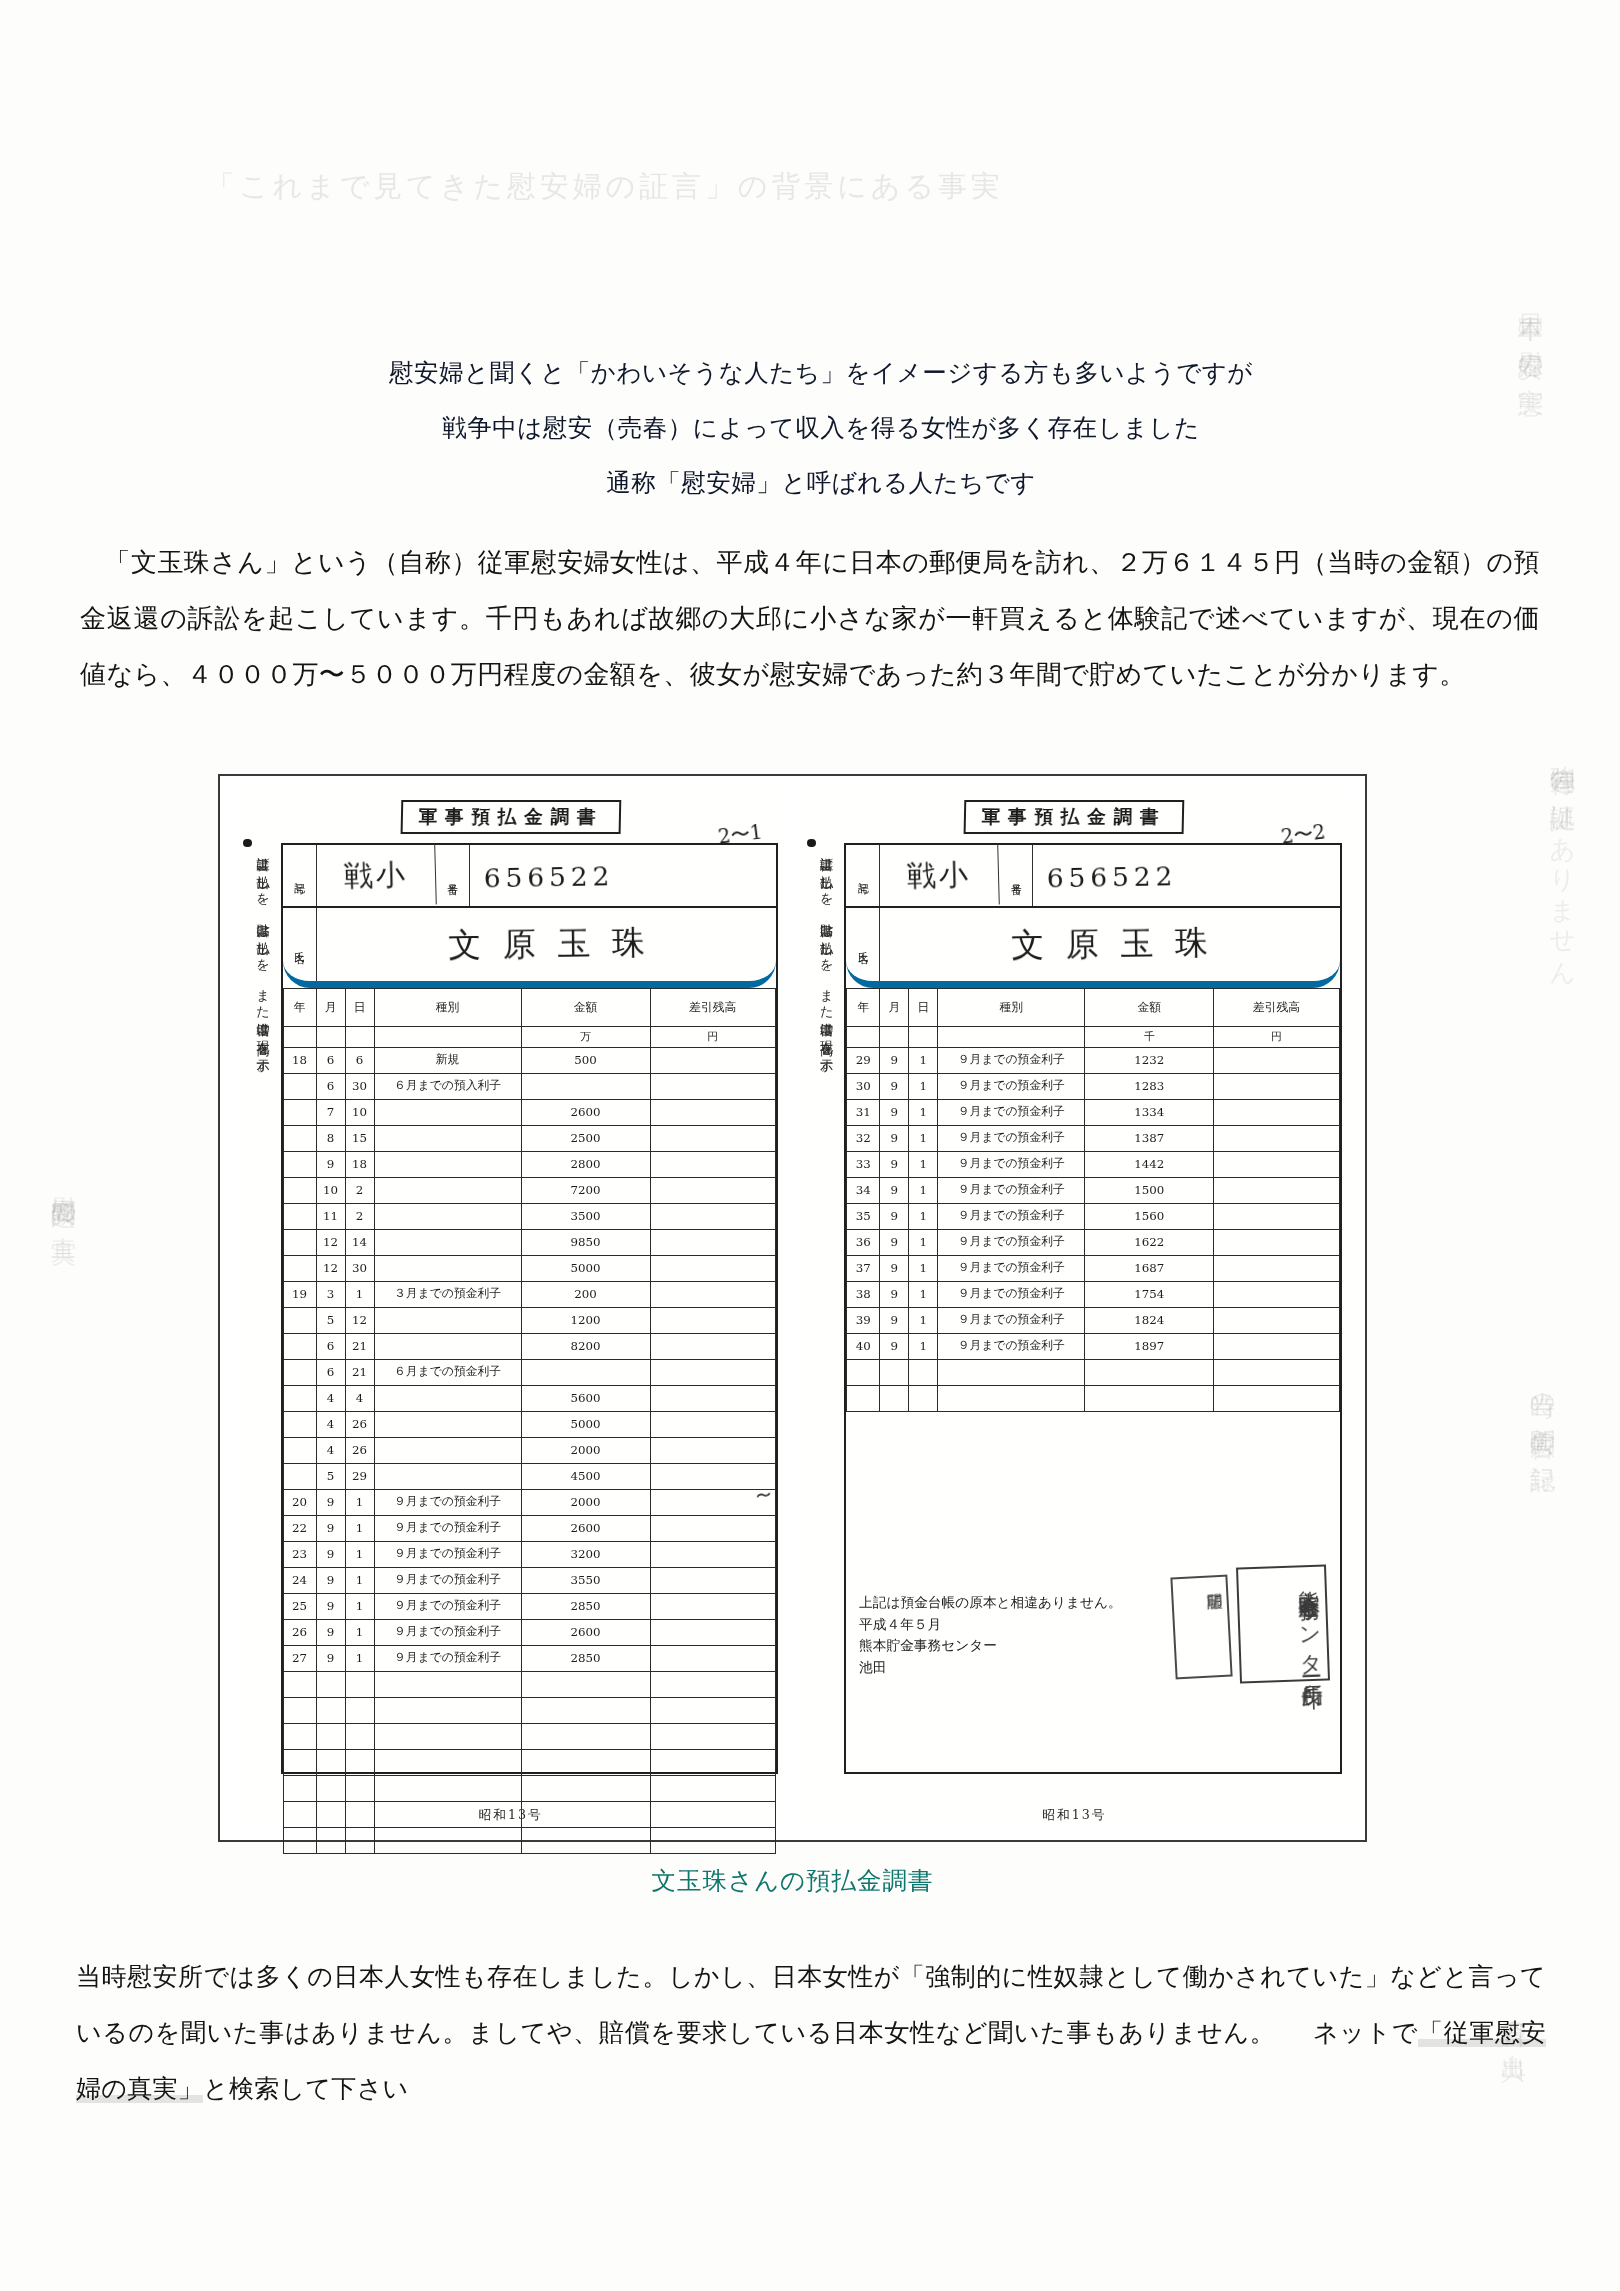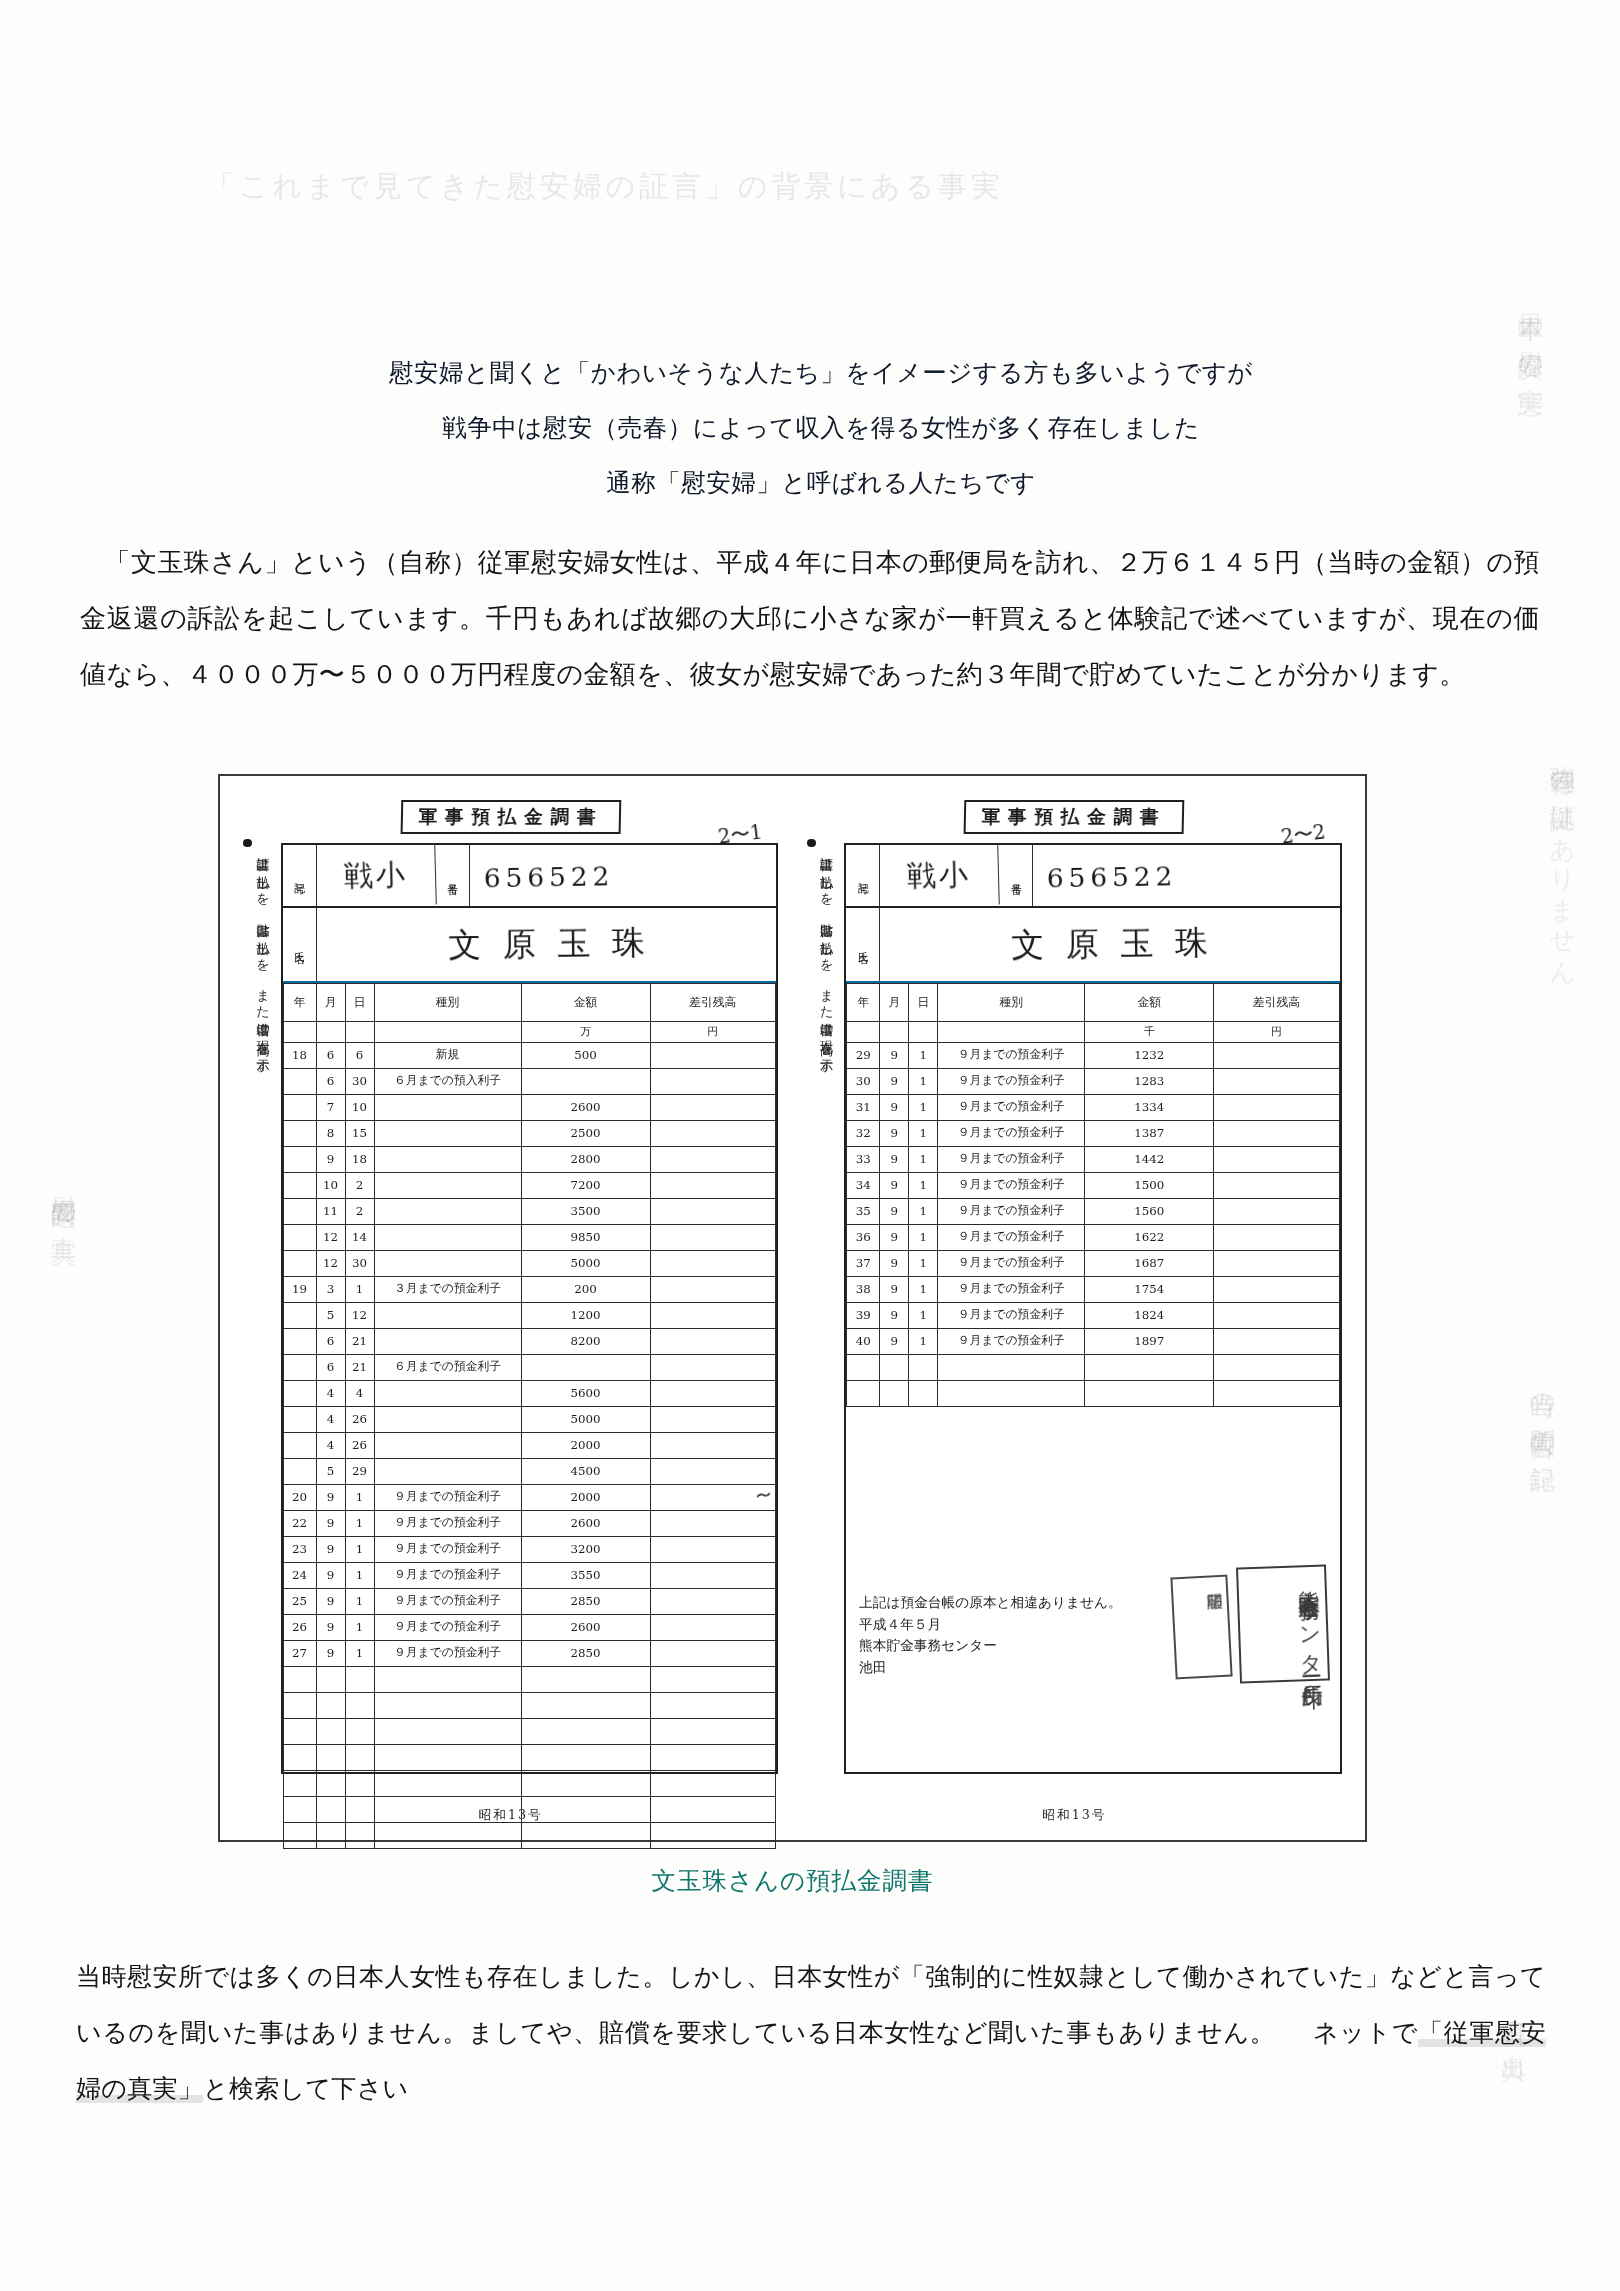--- a/index.html
+++ b/index.html
@@ -208,22 +208,23 @@
     flex: 1;
     display: flex;
     align-items: center;
     padding-left: 13.7px;
     font-size: 26.5px;
     letter-spacing: 4.9px;
     transform: rotate(-1deg);
   }
   .row-name {
     display: flex;
-    border-bottom: 2px solid #0369a1;
+    border-bottom: 7px solid #0369a1;
     height: 73px;
+    border-radius: 27px;
   }
   .name-val {
     flex: 1;
     display: flex;
     align-items: center;
     justify-content: center;
     font-size: 33px;
     letter-spacing: 21.6px;
     text-indent: 21.6px;
     transform: rotate(-0.8deg);

